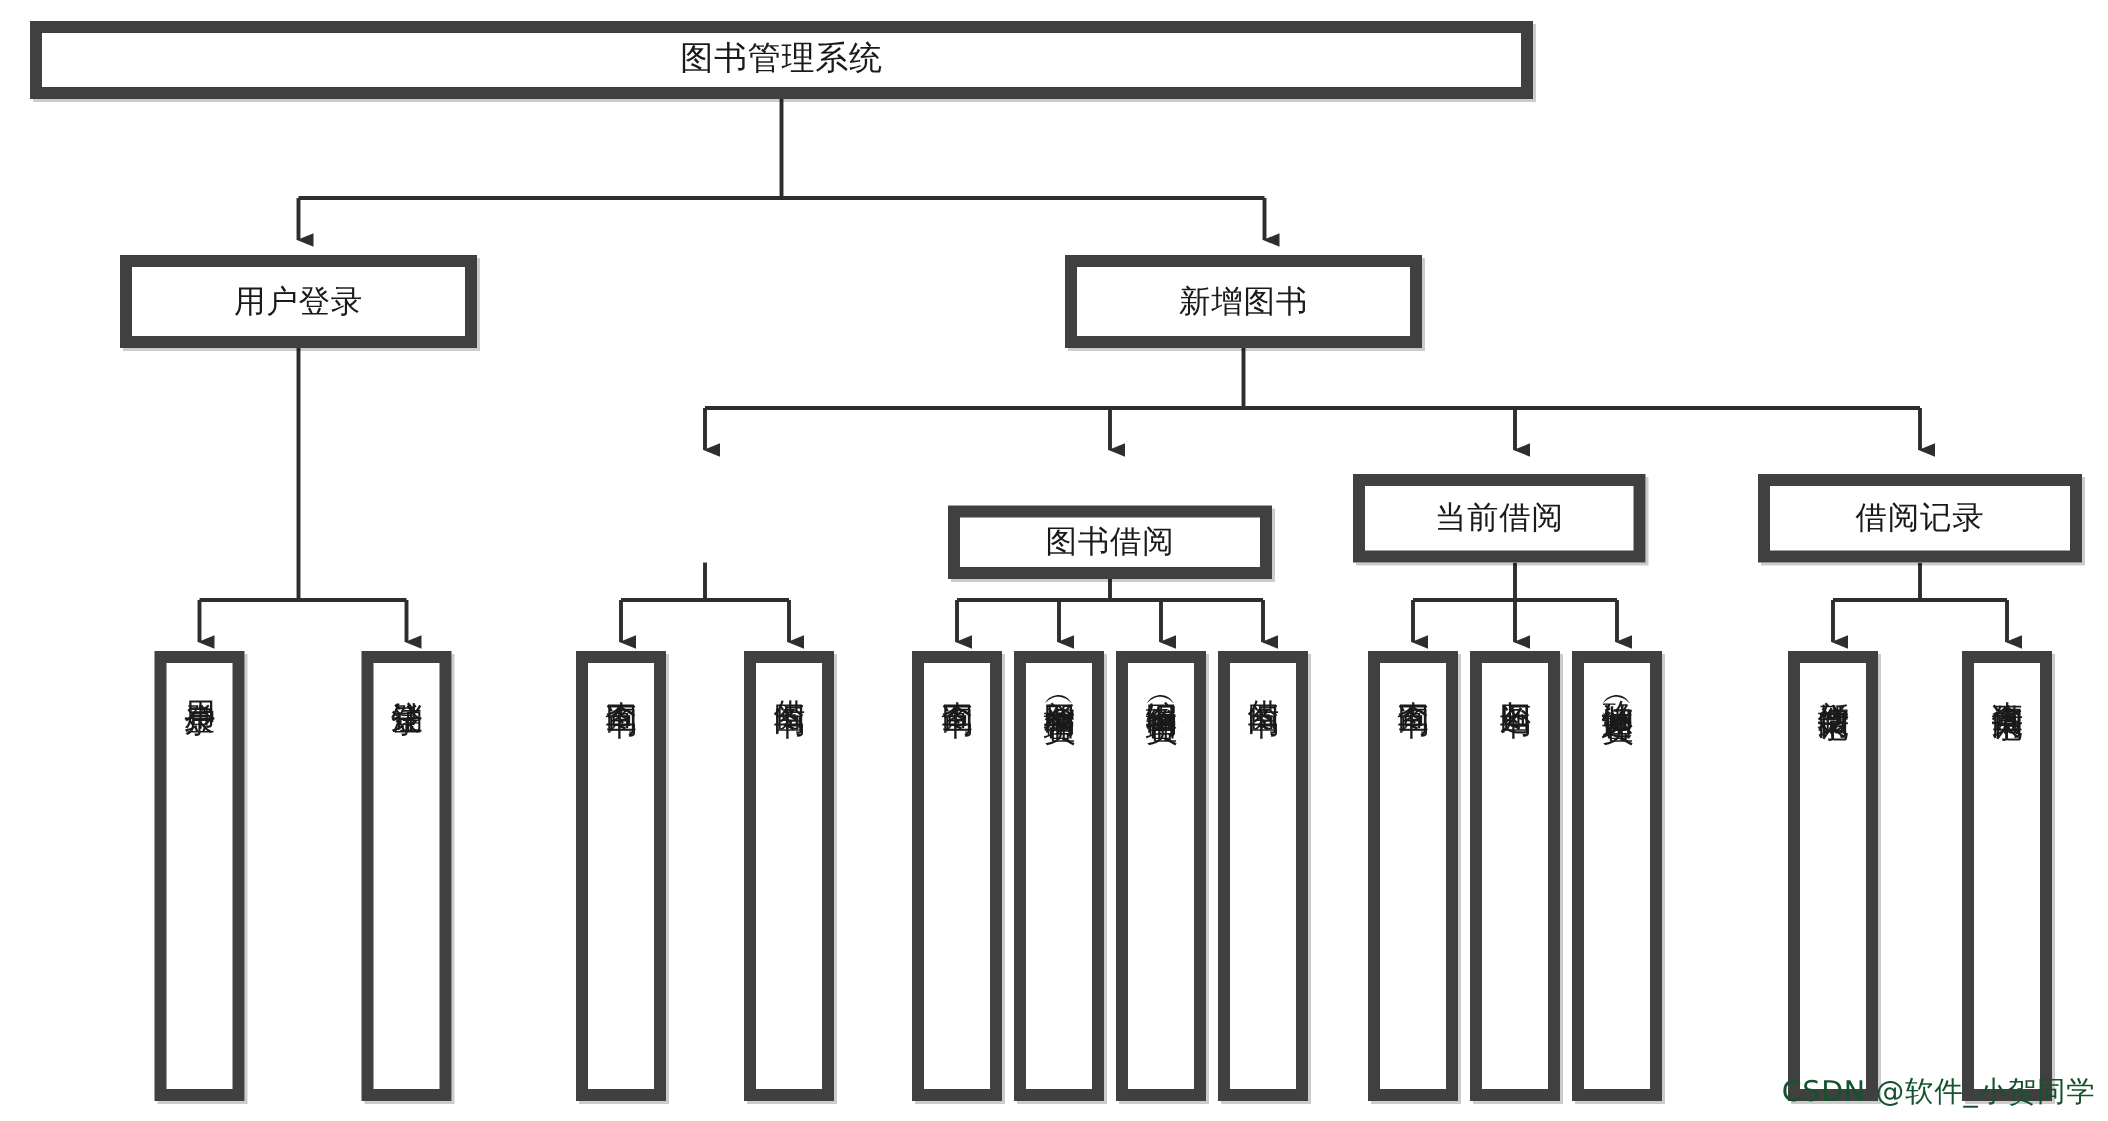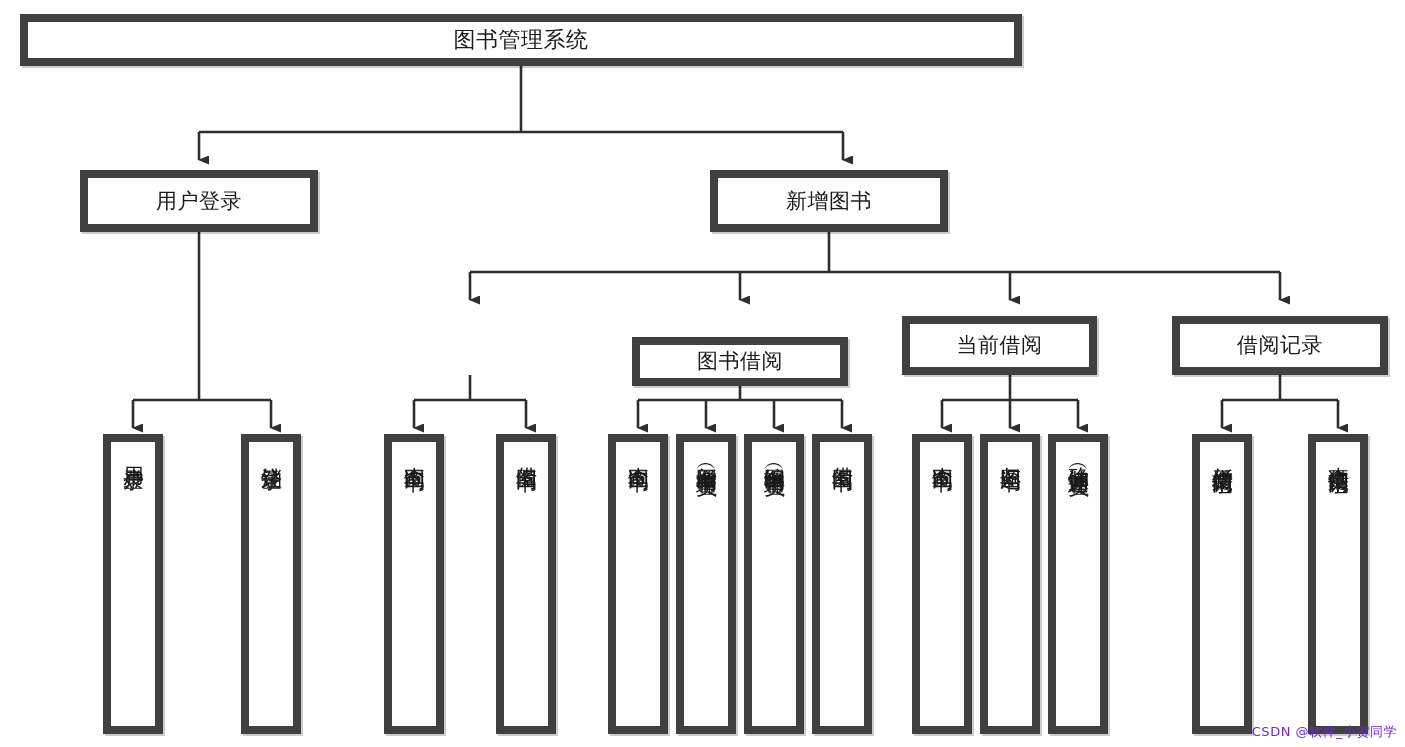--- a/index.html
+++ b/index.html
@@ -55,22 +55,22 @@
     text-orientation: upright;
     font-size: 21px;
     line-height: 1.18;
     letter-spacing: 1.5px;
     white-space: pre;
   }
   .watermark {
     position: absolute;
     right: 8px;
     bottom: 6px;
-    font-size: 13px;
-    color: #6d28d9;
+    font-size: 19px;
+    color: #14532d;
     letter-spacing: 0.5px;
     white-space: nowrap;
     pointer-events: none;
   }
 </style>
 </head>
 <body>
 
 <div id="diagram-root">
 

